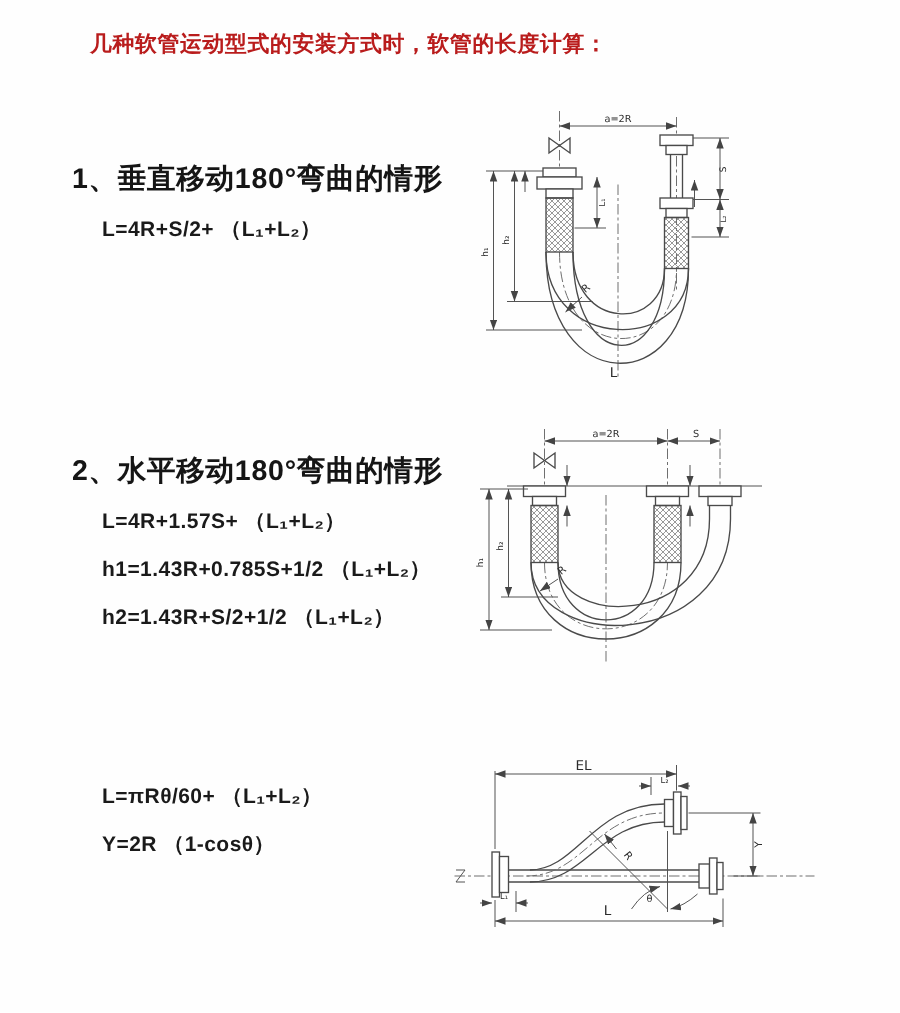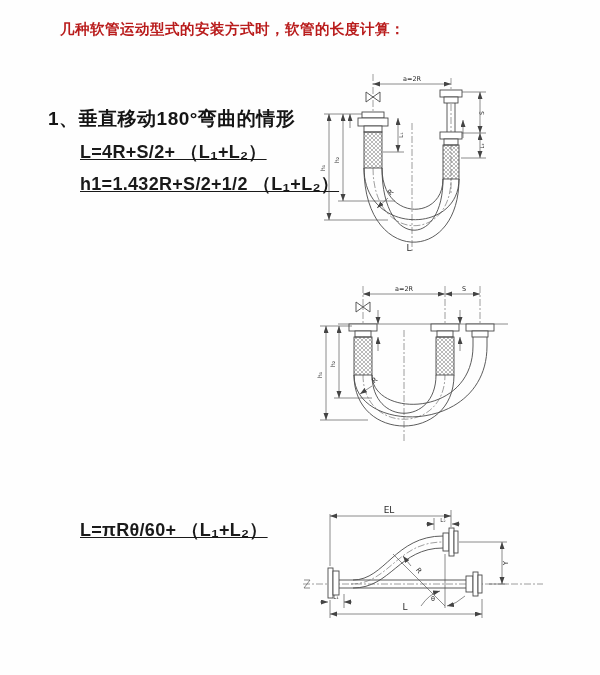--- a/index.html
+++ b/index.html
@@ -8,22 +8,22 @@
     font-family:"Liberation Sans","DejaVu Sans",sans-serif; color:#111;
     overflow:hidden;
   }
   .title {
     position:absolute; left:36px; top:20px;
     font-size:14.5px; font-weight:bold; letter-spacing:0.5px; color:#b91c1c;margin-left:24px;
   }
   .sec { position:absolute; left:48px; }
   .sec-heading { font-size:19px; font-weight:bold; letter-spacing:0.5px; color:#151515; margin-bottom:4px; }
   .formula {
-    font-size:18px; font-weight:bold; letter-spacing:0.3px;
-    margin-left:32px; line-height:32px; color:#1a1a1a; white-space:pre;text-decoration:underline;
+    font-size:14px; font-weight:bold; letter-spacing:0.3px;
+    margin-left:20px; line-height:32px; color:#1a1a1a; white-space:pre;
   }
   svg.diagram { position:absolute; overflow:visible; }
   svg text { font-family:"DejaVu Sans","Liberation Sans",sans-serif; fill:#2b2b2b; }
   .ln   { stroke:#4a4a4a; stroke-width:0.9; fill:none; }
   .thin { stroke:#4f4f4f; stroke-width:0.65; fill:none; }
   .cl   { stroke:#6b6b6b; stroke-width:0.65; fill:none; stroke-dasharray:7 2 2 2; }
   .fit  { fill:#ffffff; stroke:#4a4a4a; stroke-width:0.9; }
   .braid{ fill:url(#braid); stroke:#4a4a4a; stroke-width:0.9; }
 </style>
 </head>
@@ -43,26 +43,32 @@
         <path d="M0,4 L4,0 M0,0 L4,4" stroke="#777" stroke-width="0.5" fill="none"></path>
       </pattern>
     </defs>
   </svg>
 
   <div class="title">几种软管运动型式的安装方式时，软管的长度计算：</div>
 
   <section class="sec" style="top:106px">
     <div class="sec-heading">1、垂直移动180°弯曲的情形</div>
     <div class="formula">L=4R+S/2+ （L₁+L₂）</div>
-    <div class="formula">h1=1.432R+S/2+1/2 （L₁+L₂）</div>
   </section>
 
+  <section class="sec" style="top:301px">
+    <div class="sec-heading">2、水平移动180°弯曲的情形</div>
+    <div class="formula">L=4R+1.57S+ （L₁+L₂）</div>
+    <div class="formula">h1=1.43R+0.785S+1/2 （L₁+L₂）</div>
+    <div class="formula">h2=1.43R+S/2+1/2 （L₁+L₂）</div>
+  </section>
 
   <section class="sec" style="top:514px">
     <div class="formula">L=πRθ/60+ （L₁+L₂）</div>
+    <div class="formula">Y=2R （1-cosθ）</div>
   </section>
 
   <svg class="diagram" style="left:310px; top:68px" width="280" height="192" viewBox="0 0 280 192">
 
     <line class="cl" x1="63" y1="6" x2="63" y2="46"></line>
     <line class="cl" x1="141" y1="10" x2="141" y2="125"></line>
     <line class="cl" x1="102" y1="55" x2="102" y2="185"></line>
     <path class="cl" d="M63,100 C63,175 141,175 141,111"></path>
 
     <line class="thin" x1="63" y1="16" x2="141" y2="16" marker-start="url(#arS)" marker-end="url(#arE)"></line>

